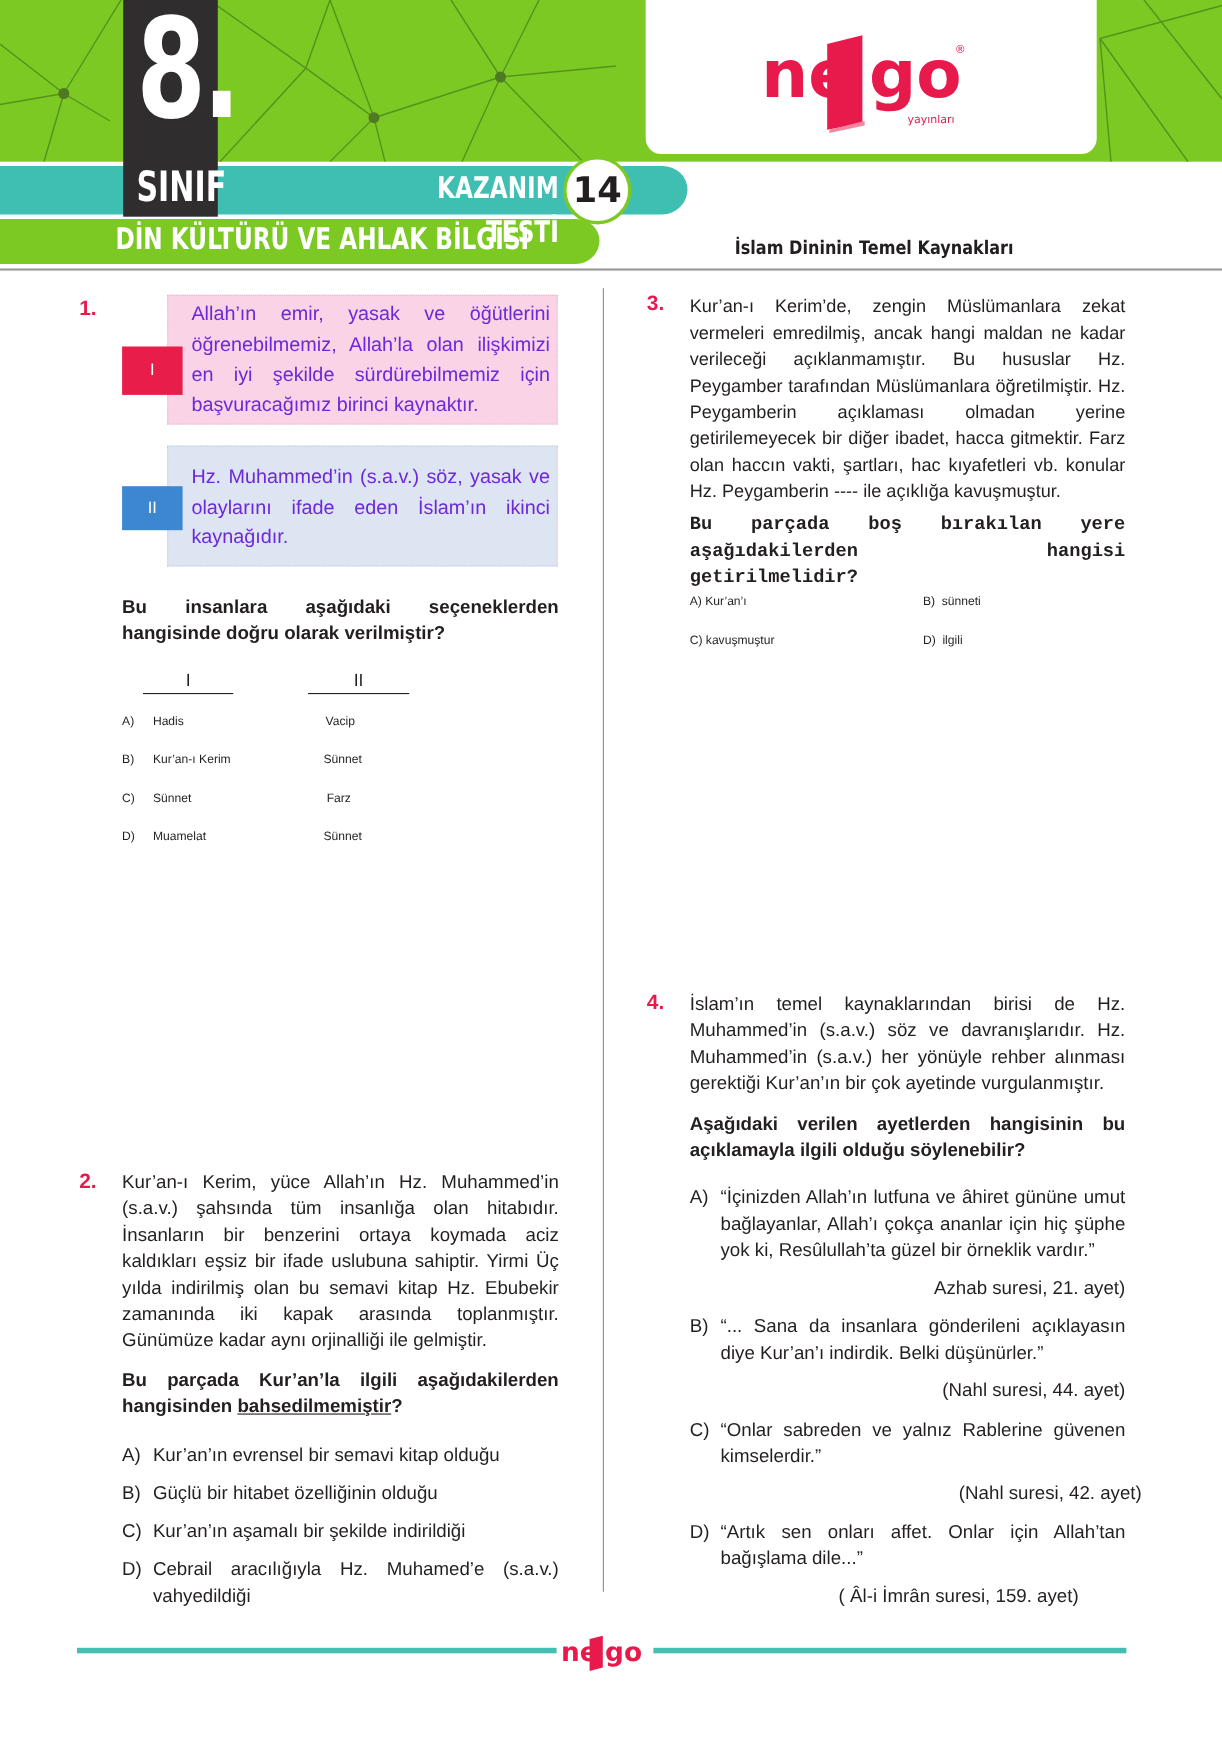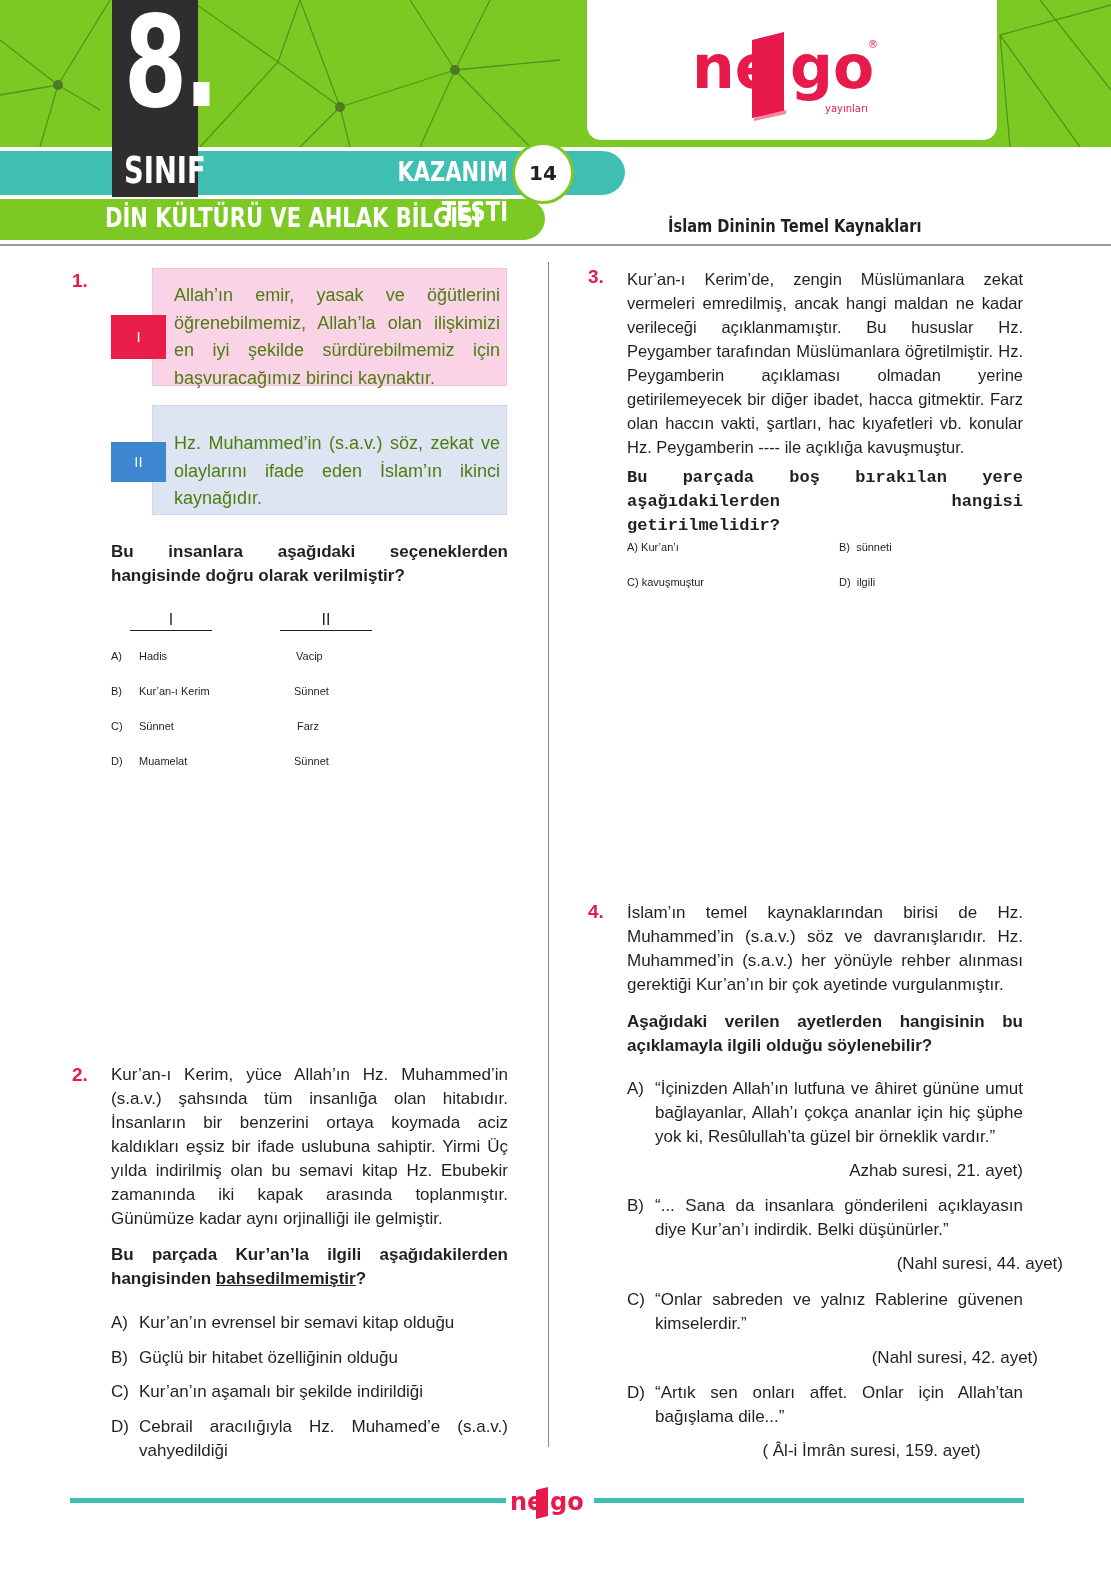--- a/index.html
+++ b/index.html
@@ -10,21 +10,21 @@
   .hdr-green { position: absolute; left: 0; top: 0; width: 1111px; height: 147px; background: #7dc924; overflow: hidden; }
   .hdr-green svg { position: absolute; left: 0; top: 0; }
   .logo-card { position: absolute; left: 587px; top: 0; width: 410px; height: 140px; background: #fff; border-radius: 0 0 14px 14px; }
   .logo { position: absolute; left: 692px; top: 30px; width: 200px; height: 95px; }
   .grade-box { position: absolute; left: 112px; top: 0; width: 86px; height: 197px; background: #2f2d2e; z-index: 3; }
   .grade-num { position: absolute; left: 0; top: -6px; width: 86px; text-align: center; font-family: "DejaVu Sans", sans-serif; font-weight: bold; font-size: 126px; color: #fff; transform: scaleX(0.72); letter-spacing: -4px; line-height: 1.1; }
   .grade-label { position: absolute; left: 0; top: 150px; width: 86px; text-align: center; font-family: "DejaVu Sans", sans-serif; font-weight: bold; font-size: 38px; color: #fff; transform: scaleX(0.72); line-height: 1.1; }
 
   .teal-band { position: absolute; left: 0; top: 149px; width: 625px; height: 46px; background: #3fbfb2; border-radius: 0 23px 23px 0; border-top: 2px solid #fff; }
   .test-title { position: absolute; left: 300px; top: 152px; width: 208px; text-align: right; font-family: "DejaVu Sans", sans-serif; font-weight: bold; font-size: 27px; color: #fff; transform: scaleX(0.78); transform-origin: right center; line-height: 40px; }
-  .test-num { position: absolute; left: 512px; top: 142px; width: 62px; height: 62px; border-radius: 50%; background: #fff; border: 3px solid #7dc924; text-align: center; line-height: 56px; font-family: "DejaVu Sans", sans-serif; font-weight: bold; font-size: 20px; color: #231f20; z-index: 4; }
+  .test-num { position: absolute; left: 512px; top: 142px; width: 62px; height: 62px; border-radius: 50%; background: #fff; border: 3px solid #7dc924; text-align: center; line-height: 56px; font-family: "DejaVu Sans", sans-serif; font-weight: bold; font-size: 32px; color: #231f20; z-index: 4; }
   .green-band { position: absolute; left: 0; top: 197px; width: 545px; height: 43px; background: #7dc924; border-radius: 0 22px 22px 0; border-top: 2px solid #fff; }
   .subject { position: absolute; left: 105px; top: 198px; font-family: "DejaVu Sans", sans-serif; font-weight: bold; font-size: 27px; color: #fff; transform: scaleX(0.78); transform-origin: left center; line-height: 40px; white-space: nowrap; }
   .topic { position: absolute; left: 668px; top: 216px; font-family: "DejaVu Sans", sans-serif; font-weight: bold; font-size: 17px; color: #231f20; transform: scaleX(0.86); transform-origin: left center; white-space: nowrap; }
   .hdr-rule { position: absolute; left: 0; top: 244px; width: 1111px; height: 2px; background: #9a9a9a; }
 
   .col-divider { position: absolute; left: 548px; top: 262px; width: 1px; height: 1185px; background: #8a8a8a; }
 
   
   .qnum { position: absolute; font-weight: bold; font-size: 19px; color: #e8194b; }
   .txt { position: absolute; font-size: 17px; line-height: 24px; text-align: justify; color: #231f20; }
@@ -33,21 +33,21 @@
   .opt-multi { position: absolute; font-size: 17px; line-height: 24px; color: #231f20; }
   .opt-multi .lbl { position: absolute; left: 0; top: 0; }
   .opt-multi .body { margin-left: 28px; display: block; text-align: justify; }
   .src { position: absolute; font-size: 17px; line-height: 24px; color: #231f20; white-space: nowrap; text-align: right; }
 
   
   .box-pink { position: absolute; left: 152px; top: 268px; width: 355px; height: 118px; background: #fad3e6; border: 1px dotted #e6b8cf; }
   .box-blue { position: absolute; left: 152px; top: 405px; width: 355px; height: 110px; background: #dde5f3; border: 1px dotted #c3cde0; }
   .tag-I { position: absolute; left: 111px; top: 315px; width: 55px; height: 44px; background: #e91d4a; color: #fff; text-align: center; line-height: 44px; font-size: 15px; }
   .tag-II { position: absolute; left: 111px; top: 442px; width: 55px; height: 40px; background: #3d86d0; color: #fff; text-align: center; line-height: 40px; font-size: 15px; }
-  .box-text { position: absolute; font-size: 18px; line-height: 27.5px; text-align: justify; color: #4d7c0f; margin-top: 10px; }
+  .box-text { position: absolute; font-size: 18px; line-height: 27.5px; text-align: justify; color: #6d28d9; }
 
   .colhdr { position: absolute; font-size: 16px; color: #231f20; text-align: center; border-bottom: 1px solid #231f20; line-height: 20px; }
 
   
   .foot-line { position: absolute; top: 1498px; height: 5px; background: #44bdb2; }
   .foot-logo { position: absolute; left: 508px; top: 1484px; width: 84px; height: 36px; }
 </style>
 </head>
 <body>
 
@@ -107,21 +107,21 @@
 <div class="topic">İslam Dininin Temel Kaynakları</div>
 <div class="hdr-rule"></div>
 
 <div class="col-divider"></div>
 
 <div class="qnum" style="left:72px;top:270px;">1.</div>
 <div class="box-pink"></div>
 <div class="box-text" style="left:174px;top:272px;width:326px;">Allah’ın emir, yasak ve öğütlerini öğrenebilmemiz, Allah’la olan ilişkimizi en iyi şekilde sürdürebilmemiz için başvuracağımız birinci kaynaktır.</div>
 <div class="tag-I">I</div>
 <div class="box-blue"></div>
-<div class="box-text" style="left:174px;top:420px;width:326px;">Hz. Muhammed’in (s.a.v.) söz, zekat ve olaylarını ifade eden İslam’ın ikinci kaynağıdır.</div>
+<div class="box-text" style="left:174px;top:420px;width:326px;">Hz. Muhammed’in (s.a.v.) söz, yasak ve olaylarını ifade eden İslam’ın ikinci kaynağıdır.</div>
 <div class="tag-II">II</div>
 
 <div class="txt bold" style="left:111px;top:540px;width:397px;">Bu insanlara aşağıdaki seçeneklerden hangisinde doğru olarak verilmiştir?</div>
 
 <div class="colhdr" style="left:130px;top:610px;width:82px;">I</div>
 <div class="colhdr" style="left:280px;top:610px;width:92px;">II</div>
 
 <div>
   <span class="opt" style="left:111px;top:644px;">A)</span>
   <span class="opt" style="left:139px;top:644px;">Hadis</span>
@@ -188,21 +188,21 @@
 <div class="opt-multi" style="left:627px;top:1077px;width:396px;">
     <span class="lbl">A)</span>
     <span class="body">“İçinizden Allah’ın lutfuna ve âhiret gününe umut bağlayanlar, Allah’ı çokça ananlar için hiç şüphe yok ki, Resûlullah’ta güzel bir örneklik vardır.”</span>
   </div>
 <div class="src" style="left:720px;top:1159px;width:303px;">Azhab suresi, 21. ayet)</div>
 
 <div class="opt-multi" style="left:627px;top:1194px;width:396px;">
     <span class="lbl">B)</span>
     <span class="body">“... Sana da insanlara gönderileni açıklayasın diye Kur’an’ı indirdik. Belki düşünürler.”</span>
   </div>
-<div class="src" style="left:760px;top:1252px;width:303px;text-align:right;">(Nahl suresi, 44. ayet)</div>
+<div class="src" style="left:720px;top:1252px;width:303px;text-align:right;">(Nahl suresi, 44. ayet)</div>
 
 <div class="opt-multi" style="left:627px;top:1288px;width:396px;">
     <span class="lbl">C)</span>
     <span class="body">“Onlar sabreden ve yalnız Rablerine güvenen kimselerdir.”</span>
   </div>
 <div class="src" style="left:740px;top:1346px;width:298px;">(Nahl suresi, 42. ayet)</div>
 
 <div class="opt-multi" style="left:627px;top:1381px;width:396px;">
     <span class="lbl">D)</span>
     <span class="body">“Artık sen onları affet. Onlar için Allah’tan bağışlama dile...”</span>

